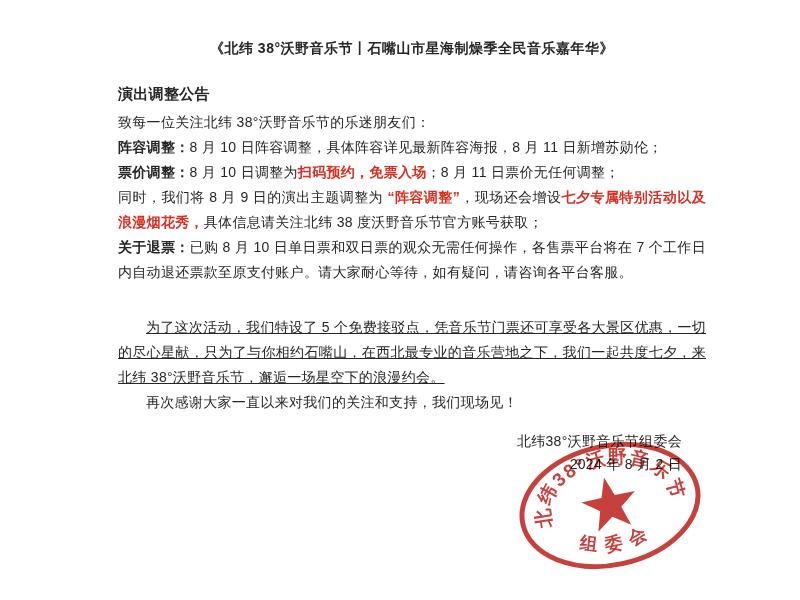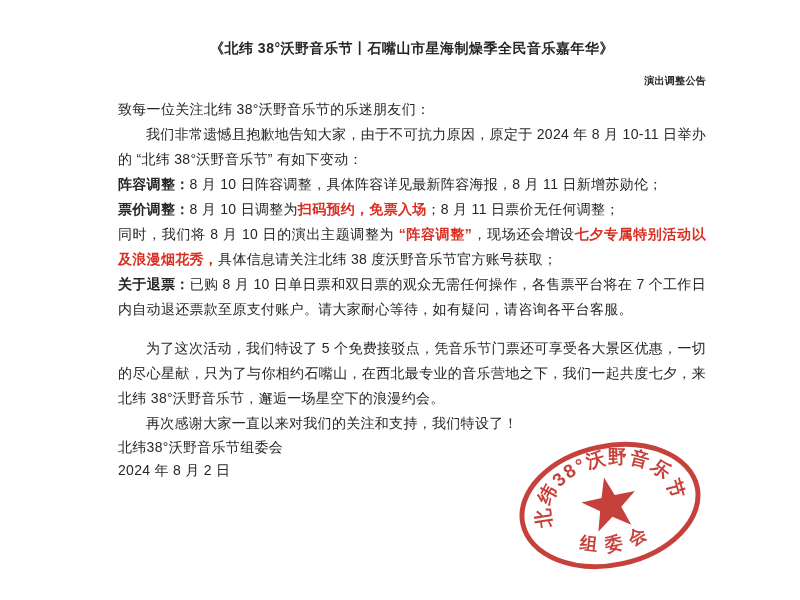--- a/index.html
+++ b/index.html
@@ -24,40 +24,41 @@
   }
   .doc-title {
     margin: 0;
     font-size: 14px;
     font-weight: bold;
     text-align: center;
     line-height: 20px;
     letter-spacing: 0.5px;
   }
   .doc-subtitle {
-    margin-top: 13px;
-    font-size: 10px;
+    margin-top: 26px;
+    font-size: 15px;
     font-weight: bold;
-    text-align: right;
+    text-align: left;
     line-height: 20px;
   }
   .salutation {
     margin-top: 6px;
     line-height: 25px;
   }
   .para {
     margin: 0;
     text-align: justify;
   }
   .para.indent { text-indent: 2em; }
-  .para.gap { margin-top: 14px; }
+  .para.gap { margin-top: 30px; text-decoration: underline; }
   .bold { font-weight: bold; }
   .red { color: var(--accent-red, #d92f22); font-weight: bold; margin-top: 40px; }
   .sign-block {
-    text-align: left;
+    margin-top: 15px;
+    text-align: right;
     padding-right: 24px;
     line-height: 23px;
   }
   .stamp {
     position: absolute;
     left: 511px; top: 431px;
     width: 198px; height: 149px;
     mix-blend-mode: multiply;
     opacity: 0.92;
     pointer-events: none;
@@ -72,27 +73,26 @@
 
 <div class="page">
   <div class="content">
 
     <h1 class="doc-title">《北纬 38°沃野音乐节丨石嘴山市星海制燥季全民音乐嘉年华》</h1>
     <div class="doc-subtitle">演出调整公告</div>
 
     <div class="salutation">致每一位关注北纬 38°沃野音乐节的乐迷朋友们：</div>
 
     <div>
-        <p class="para indent"><span class="">我们非常遗憾且抱歉地告知大家，由于不可抗力原因，原定于 2024 年 8 月 10-11 日举办的 “北纬 38°沃野音乐节” 有如下变动：</span></p>
         <p class="para"><span class="bold">阵容调整：</span><span class="">8 月 10 日阵容调整，具体阵容详见最新阵容海报，8 月 11 日新增苏勋伦；</span></p>
         <p class="para"><span class="bold">票价调整：</span><span class="">8 月 10 日调整为</span><span class="red">扫码预约，免票入场</span><span class="">；8 月 11 日票价无任何调整；</span></p>
-        <p class="para"><span class="">同时，我们将 8 月 10 日的演出主题调整为 </span><span class="red">“阵容调整”</span><span class="">，现场还会增设</span><span class="red">七夕专属特别活动以及浪漫烟花秀，</span><span class="">具体信息请关注北纬 38 度沃野音乐节官方账号获取；</span></p>
+        <p class="para"><span class="">同时，我们将 8 月 9 日的演出主题调整为 </span><span class="red">“阵容调整”</span><span class="">，现场还会增设</span><span class="red">七夕专属特别活动以及浪漫烟花秀，</span><span class="">具体信息请关注北纬 38 度沃野音乐节官方账号获取；</span></p>
         <p class="para"><span class="bold">关于退票：</span><span class="">已购 8 月 10 日单日票和双日票的观众无需任何操作，各售票平台将在 7 个工作日内自动退还票款至原支付账户。请大家耐心等待，如有疑问，请咨询各平台客服。</span></p>
         <p class="para indent gap"><span class="">为了这次活动，我们特设了 5 个免费接驳点，凭音乐节门票还可享受各大景区优惠，一切的尽心星献，只为了与你相约石嘴山，在西北最专业的音乐营地之下，我们一起共度七夕，来北纬 38°沃野音乐节，邂逅一场星空下的浪漫约会。</span></p>
-        <p class="para indent"><span class="">再次感谢大家一直以来对我们的关注和支持，我们特设了！</span></p>
+        <p class="para indent"><span class="">再次感谢大家一直以来对我们的关注和支持，我们现场见！</span></p>
       </div>
 
     <div class="sign-block">
       <div>北纬38°沃野音乐节组委会</div>
       <div>2024 年 8 月 2 日</div>
     </div>
   </div>
 
   <svg class="stamp" viewBox="0 0 200 150" aria-hidden="true">
     <defs>

